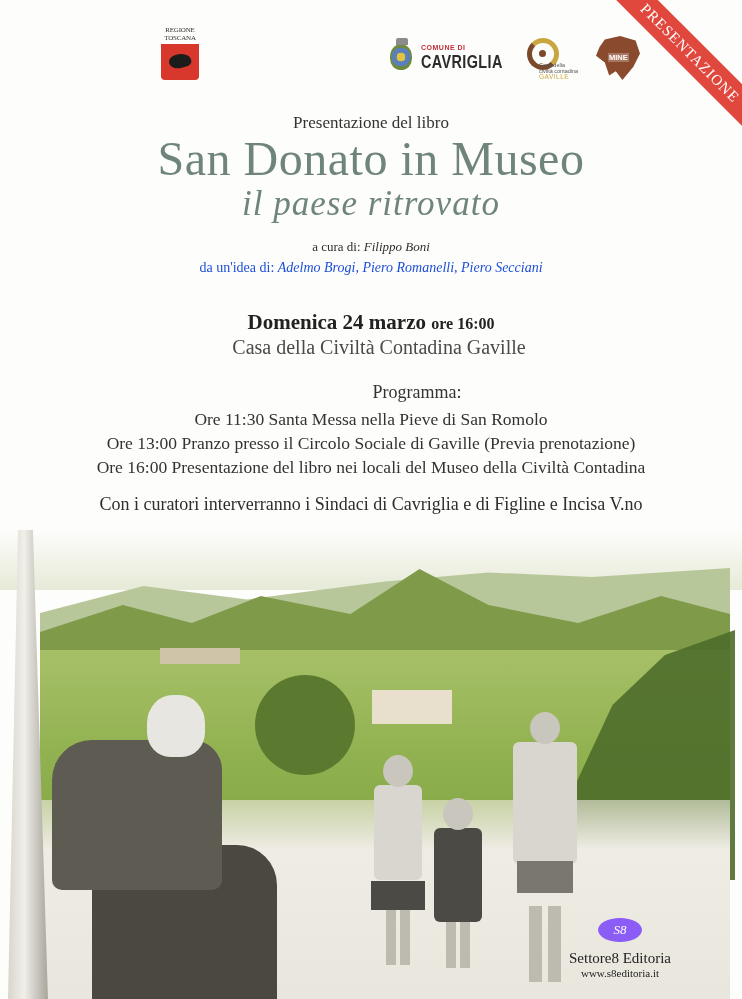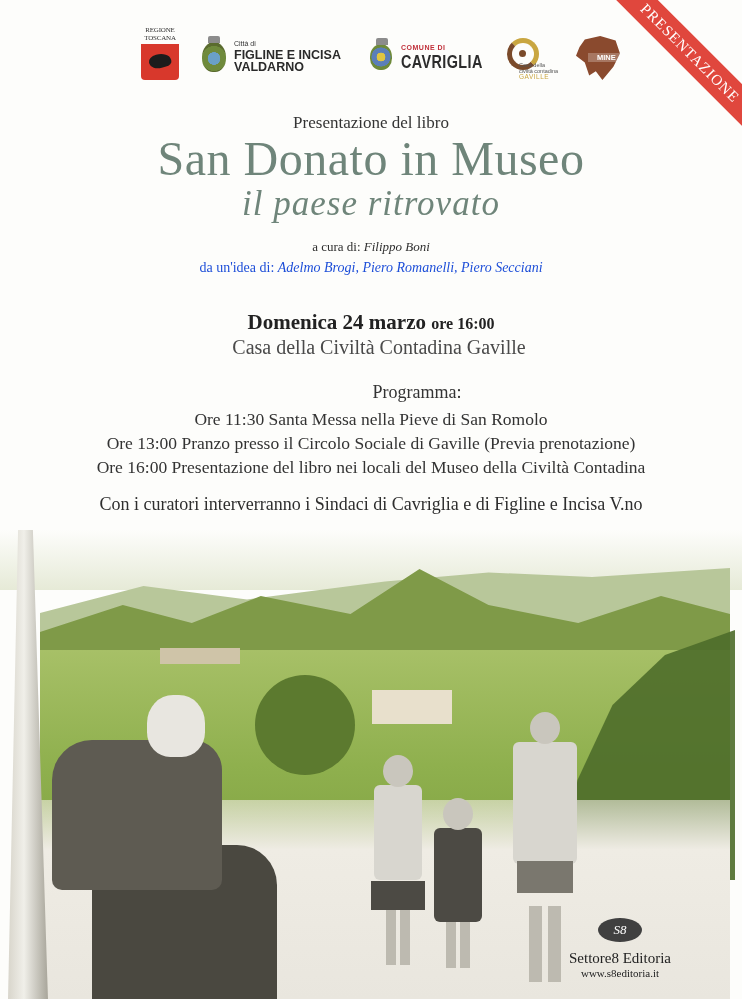--- a/index.html
+++ b/index.html
@@ -15,21 +15,21 @@
   .ribbon {
     position: absolute; left: 560px; top: 38px; width: 260px; height: 30px;
     background: #e0473d; color: #fff; transform: rotate(45deg);
     transform-origin: center; text-align: center; line-height: 30px;
     font-size: 15px; letter-spacing: 1px;
     clip-path: polygon(0 0, 100% 0, 92% 100%, 8% 100%);
   }
 
   
   .logos { position: absolute; top: 22px; left: 0; width: 742px; height: 70px; }
-  .logo { position: absolute; }
+  .logo { position: absolute; margin-left: 20px; }
   .logo-toscana { left: 138px; top: 4px; width: 44px; text-align: center; }
   .logo-toscana .lbl { font-size: 7px; line-height: 8px; color: #333; letter-spacing: -0.2px; }
   .logo-toscana .shield {
     width: 38px; height: 36px; margin: 2px auto 0; background: #d8382c;
     border-radius: 0 0 4px 4px; position: relative;
   }
   .logo-toscana .shield::after {
     content: ""; position: absolute; left: 8px; top: 10px; width: 22px; height: 14px;
     background: #1c1c1c; border-radius: 40% 60% 30% 50%; transform: rotate(-15deg);
   }
@@ -55,21 +55,21 @@
     border: 5px solid #7a4a2a; border-right-color: #c9a640; border-top-color: #c9a640;
   }
   .logo-casa .ring::after { content: ""; position: absolute; left: 7px; top: 7px; width: 7px; height: 7px; border-radius: 50%; background: #7a4a2a; }
   .logo-casa .txt { position: absolute; left: 14px; top: 26px; font-family: "Liberation Sans", sans-serif; font-size: 5.5px; line-height: 6px; color: #555; }
   .logo-casa .gav { color: #c9a640; font-size: 6.5px; letter-spacing: 0.5px; }
   .logo-mine { left: 576px; top: 14px; width: 44px; height: 44px; }
   .logo-mine .shape {
     position: absolute; inset: 0; background: #8a4a2e;
     clip-path: polygon(20% 8%, 55% 0, 90% 10%, 100% 40%, 85% 70%, 60% 100%, 45% 80%, 30% 90%, 20% 60%, 0 45%, 8% 25%);
   }
-  .logo-mine .lbl { position: absolute; left: 12px; top: 17px; font-family: "Liberation Sans", sans-serif; font-weight: bold; font-size: 7.5px; color: #fff; background: rgba(255,255,255,0.25); padding: 0 9px; }
+  .logo-mine .lbl { position: absolute; left: 12px; top: 17px; font-family: "Liberation Sans", sans-serif; font-weight: bold; font-size: 7.5px; color: #fff; background: rgba(255,255,255,0.25); padding: 0 1px; }
 
   
   .center { position: absolute; left: 0; width: 742px; text-align: center; }
   .pre-title { top: 113px; font-size: 17px; color: #333; }
   .title { top: 131px; font-size: 48px; color: #6f857a; letter-spacing: 0.5px; }
   .subtitle { top: 184px; font-size: 35px; color: #6f857a; font-style: italic; letter-spacing: 1px; }
   .curator { top: 239px; font-size: 13px; color: #2e2e2e; }
   .idea { top: 260px; font-size: 14px; color: #1d4ed8; }
   .it { font-style: italic; }
   .date { top: 310px; font-size: 21px; font-weight: bold; color: #222; }
@@ -100,46 +100,38 @@
   .kid2 { left: 428px; top: 268px; width: 60px; height: 170px; }
   .kid3 { left: 505px; top: 182px; width: 80px; height: 270px; }
   .kid .h { position: absolute; left: 50%; top: 0; width: 30px; height: 32px; margin-left: -15px; border-radius: 50%; background: #c9c6bd; }
   .kid .t { position: absolute; left: 10%; top: 30px; width: 80%; height: 45%; background: #d8d6cf; border-radius: 6px; }
   .kid2 .t { background: #4c4a44; height: 55%; }
   .kid1 .s { position: absolute; left: 5%; top: 60%; width: 90%; height: 14%; background: #4c4a44; }
   .kid3 .s { position: absolute; left: 15%; top: 55%; width: 70%; height: 12%; background: #7a776e; }
   .kid .l { position: absolute; left: 30%; bottom: 0; width: 40%; height: 28%; background: linear-gradient(90deg, #bdbab0 40%, transparent 40% 60%, #bdbab0 60%); }
 
   .publisher { position: absolute; left: 560px; top: 918px; width: 120px; text-align: center; }
-  .publisher .badge { width: 44px; height: 24px; margin: 0 auto; border-radius: 50%; background: #404040; color: #fff; font-size: 13px; line-height: 24px; font-style: italic; }
+  .publisher .badge { width: 44px; height: 24px; margin: 0 auto; border-radius: 50%; background: #8b5cf6; color: #fff; font-size: 13px; line-height: 24px; font-style: italic; }
   .publisher .name { font-size: 15px; color: #222; margin-top: 8px; }
   .publisher .url { font-size: 11px; color: #222; }
 </style>
 </head>
 <body>
 
 <div class="poster">
 
   <div class="ribbon">PRESENTAZIONE</div>
 
   <div class="logos">
     <div class="logo logo-toscana">
       <div class="lbl">REGIONE</div>
       <div class="lbl">TOSCANA</div>
       <div class="shield"></div>
     </div>
 
-    <div class="logo logo-figline">
-      <div class="crest"></div>
-      <div class="small">Città di</div>
-      <div class="big">
-        <div>FIGLINE E INCISA</div>
-        <div>VALDARNO</div>
-      </div>
-    </div>
 
     <div class="logo logo-cavriglia">
       <div class="crest"></div>
       <div class="small">COMUNE DI</div>
       <div class="big">CAVRIGLIA</div>
     </div>
 
     <div class="logo logo-casa">
       <div class="ring"></div>
       <div class="txt">

